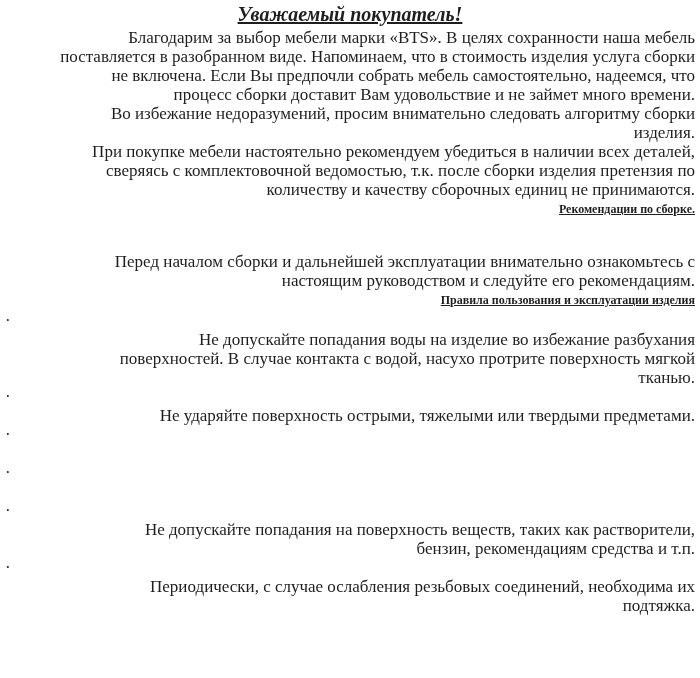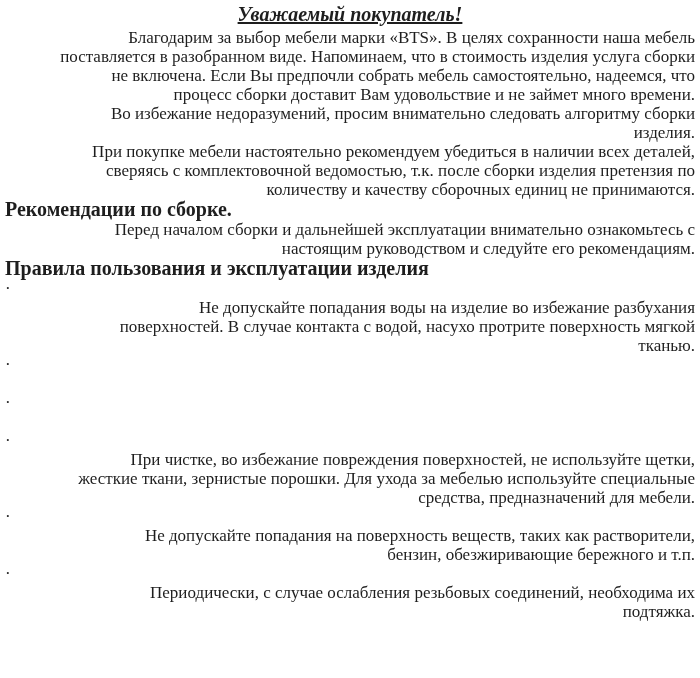--- a/index.html
+++ b/index.html
@@ -24,35 +24,37 @@
     margin: 0 0 1px 0;
     text-align: center;
     font-size: 20px;
     line-height: 25px;
     font-weight: bold;
     font-style: italic;
     text-decoration: underline;
   }
   h2.section-heading {
     margin: 0;
-    text-align: left;
-    font-size: 20px;
+    text-align: right;
+    font-size: 12px;
     line-height: 21px;
     font-weight: bold;
+    text-decoration: underline;
   }
   p {
     margin: 0;
     white-space: pre-line;
     text-align: right;
   }
   p.indent {
     text-indent: 38px;
   }
   p.noindent {
     text-indent: 0;
+    margin-top: 32px;
   }
   p.bullet {
     position: relative;
     text-indent: 38px;
   }
   p.bullet .marker {
     position: absolute;
     left: 0;
     top: 0;
     text-indent: 0;
@@ -86,36 +88,34 @@
   <h2 class="section-heading">Правила пользования и эксплуатации изделия</h2>
 
 
   <p class="bullet">
     <span class="marker">·</span><span>Не допускайте попадания воды на изделие во избежание разбухания
 поверхностей. В случае контакта с водой, насухо протрите поверхность мягкой
 тканью.</span>
   </p>
 
   <p class="bullet">
+    <span class="marker">·</span><span>Не ударяйте поверхность острыми, тяжелыми или твердыми предметами.</span>
+  </p>
+
+  <p class="bullet">
     <span class="marker">·</span>
   </p>
 
   <p class="bullet">
     <span class="marker">·</span>
   </p>
 
   <p class="bullet">
-    <span class="marker">·</span><span>При чистке, во избежание повреждения поверхностей, не используйте щетки,
-жесткие ткани, зернистые порошки. Для ухода за мебелью используйте специальные
-средства, предназначений для мебели.</span>
-  </p>
-
-  <p class="bullet">
     <span class="marker">·</span><span>Не допускайте попадания на поверхность веществ, таких как растворители,
-бензин, обезжиривающие бережного и т.п.</span>
+бензин, рекомендациям средства и т.п.</span>
   </p>
 
   <p class="bullet">
     <span class="marker">·</span><span>Периодически, с случае ослабления резьбовых соединений, необходима их
 подтяжка.</span>
   </p>
 
 </div>
 
 </body></html>

